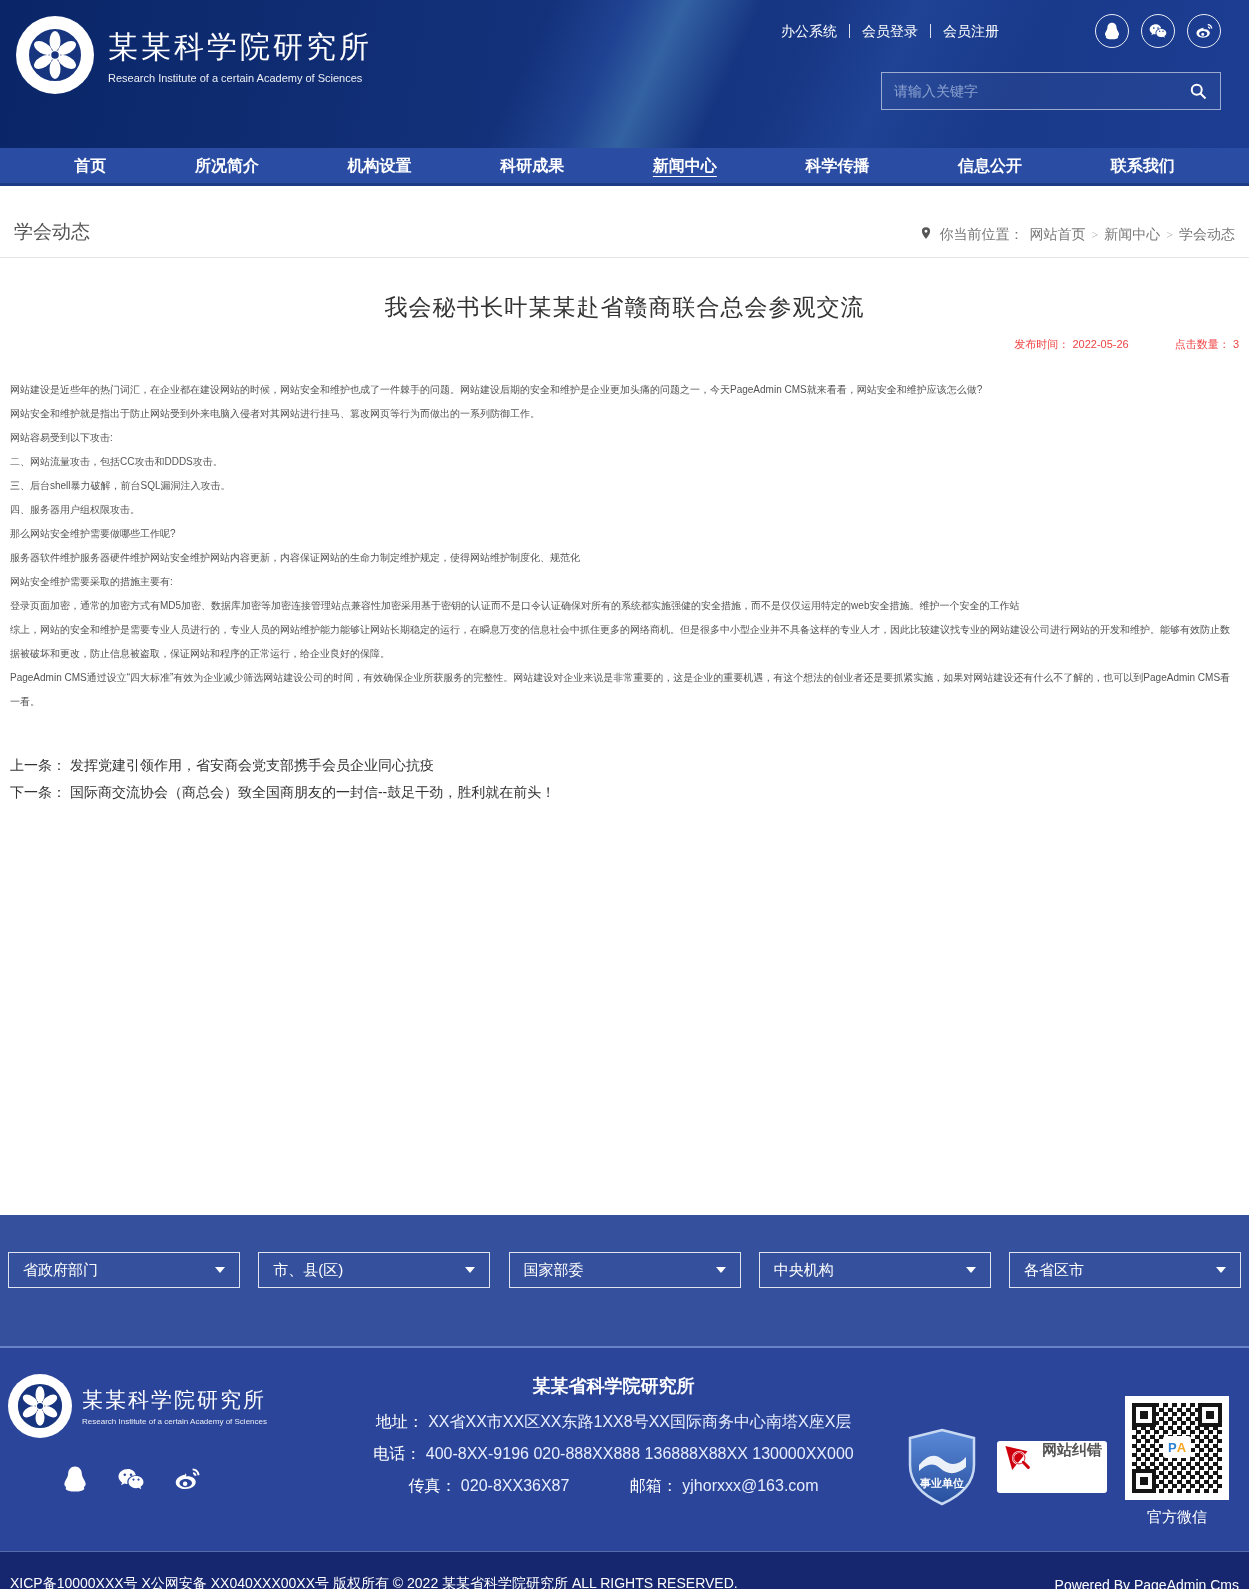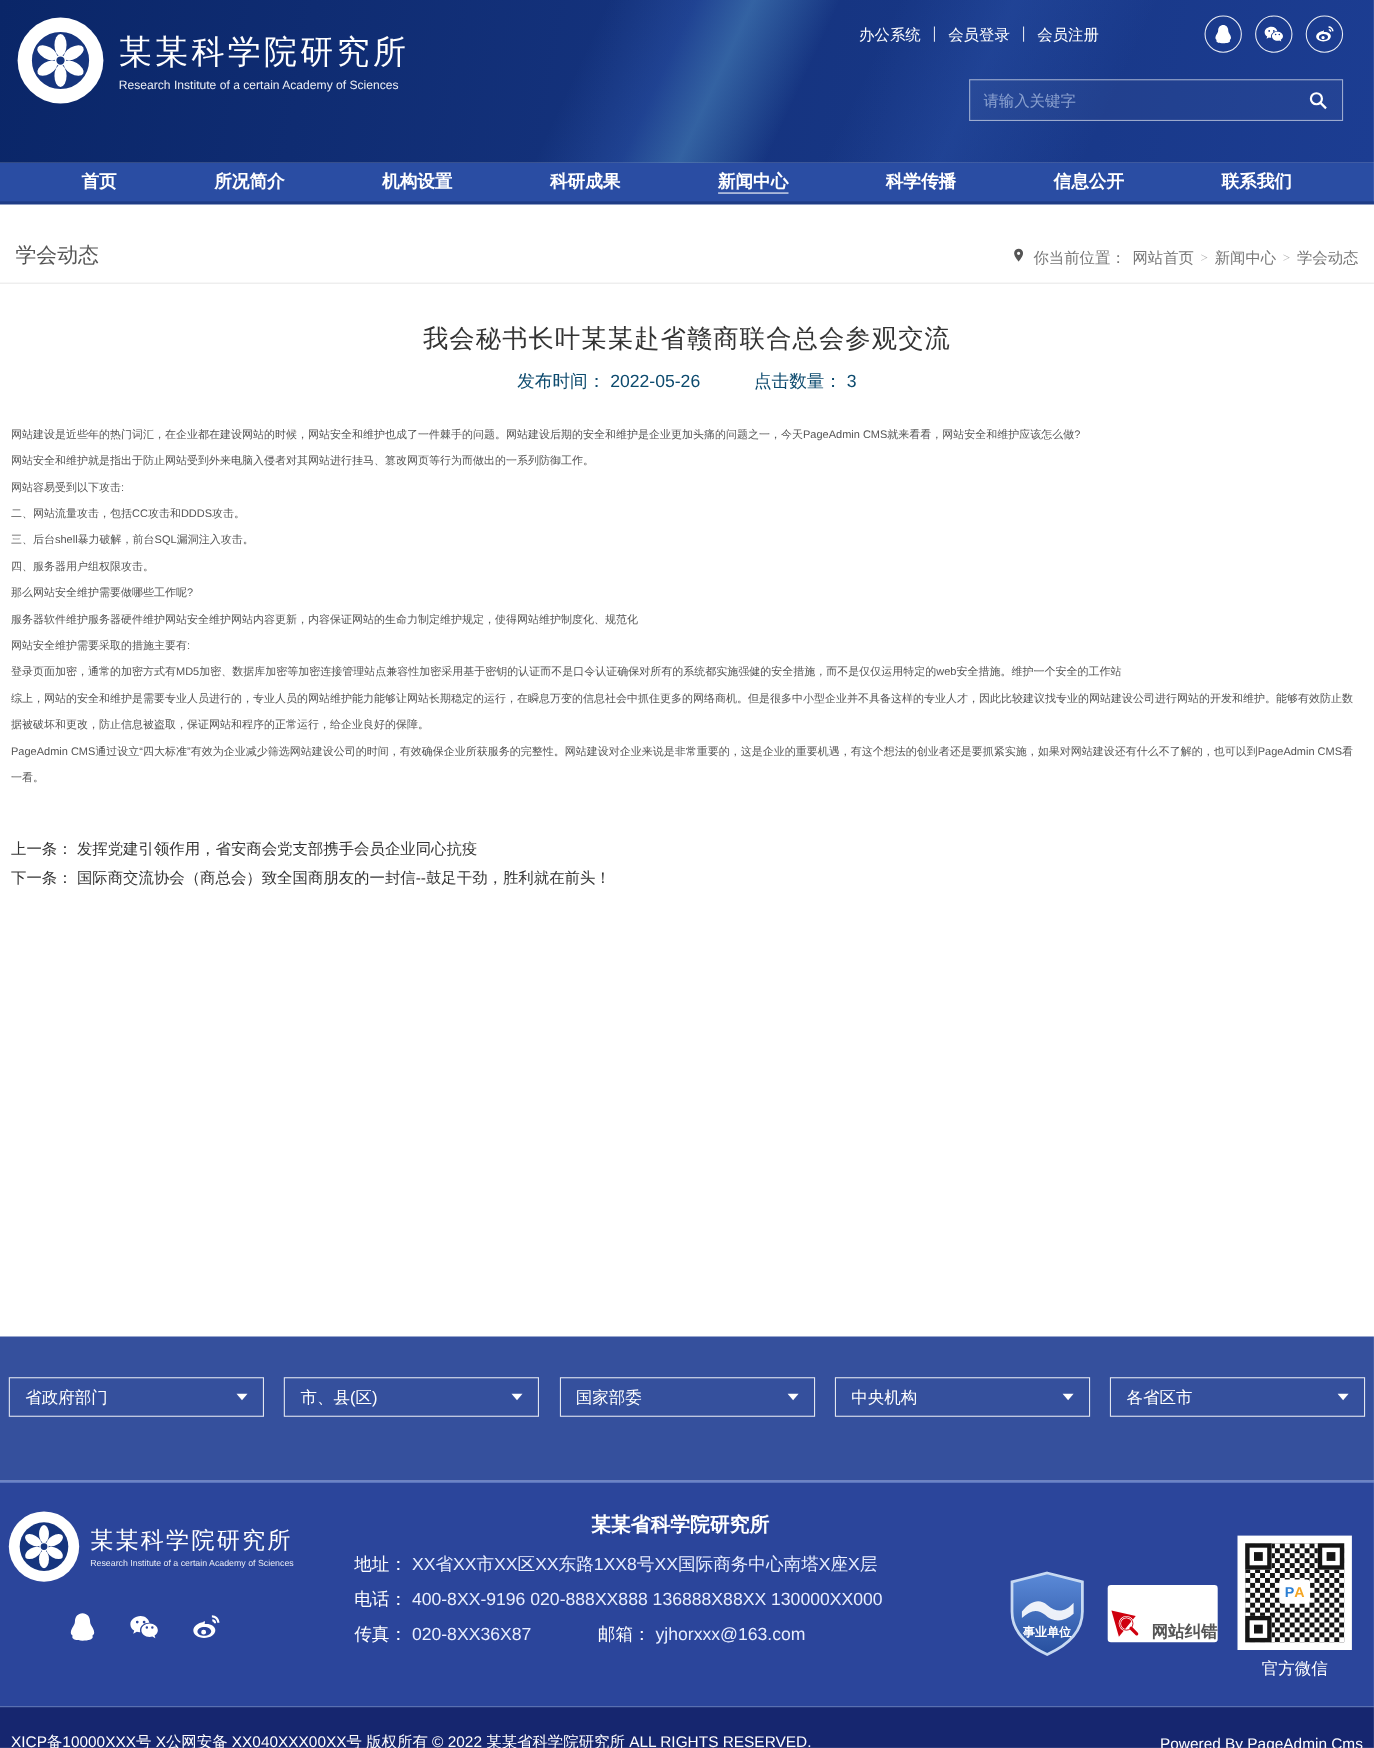--- a/index.html
+++ b/index.html
@@ -93,22 +93,22 @@
   .crumbs .pin svg { width: 14px; height: 16px; fill: #555; }
   .crumbs .sep { color: #aaa; font-size: 12px; }
 
   
   .article { height: 957px; padding: 0 10px; overflow: hidden; background: #fff; }
   .article-title {
     margin-top: 34px; text-align: center;
     font-size: 23px; color: #333; font-weight: 500; letter-spacing: 1px;
   }
   .article-meta {
-    margin-top: 14px; text-align: center;
-    font-size: 16px; color: #0c4a6e;
+    margin-top: 14px; text-align: right;
+    font-size: 11px; color: #ef4444;
   }
   .article-meta .gap { display: inline-block; width: 40px; }
   .article-body { margin-top: 26px; }
   .article-body p { font-size: 10px; color: #545454; line-height: 24px; }
   .prevnext { margin-top: 38px; font-size: 14px; color: #333; }
   .prevnext .row { line-height: 27px; }
 
   
   .band {
     height: 131px; background: #35509d;
@@ -141,34 +141,34 @@
   .f-logo-badge { width: 64px; height: 64px; border-radius: 50%; background: #fff; display: flex; align-items: center; justify-content: center; flex: 0 0 64px; }
   .f-logo-badge svg { width: 54px; height: 54px; }
   .f-logo-text { margin-left: 10px; }
   .f-logo-text .cn { font-size: 21px; letter-spacing: 2px; }
   .f-logo-text .en { font-size: 8px; opacity: .9; margin-top: 3px; }
   .f-socials { display: flex; gap: 26px; margin: 26px 0 0 52px; }
   .f-socials svg { width: 30px; height: 30px; fill: #fff; }
 
   .f-contact { flex: 1; padding-left: 4px; font-size: 16px; }
   .f-contact .company { font-size: 18px; font-weight: bold; margin-bottom: 14px; text-align: center; }
-  .f-contact .line { margin-bottom: 11px; font-size: 16px; color: #e8eeff; }
+  .f-contact .line { margin-bottom: 11px; font-size: 16px; color: #e8eeff; text-align: center; }
   .f-contact .line .lbl { color: #fff; }
   .f-contact .email-lbl { margin-left: 56px; }
 
   .f-badges { display: flex; align-items: center; gap: 18px; padding-top: 8px; }
   .shield { position: relative; width: 74px; height: 80px; }
   .shield svg { width: 74px; height: 80px; }
   .shield .shield-label {
     position: absolute; left: 0; right: 0; bottom: 16px;
     text-align: center; font-size: 11px; color: #fff; font-weight: bold;
   }
   .correct-badge {
-    width: 100px; height: 52px; background: #fff; border-radius: 3px;
-    display: flex; align-items: flex-end; justify-content: center; gap: 6px;
+    width: 110px; height: 52px; background: #fff; border-radius: 3px;
+    display: flex; align-items: flex-start; justify-content: center; gap: 6px;
   }
   .correct-badge svg { width: 34px; height: 34px; }
   .correct-badge .txt { color: #555; font-size: 15px; font-weight: bold; }
   .qr-col { display: flex; flex-direction: column; align-items: center; margin-top: -10px; }
   .qr {
     position: relative; width: 104px; height: 104px; background: #fff; padding: 7px;
   }
   .qr .modules {
     width: 90px; height: 90px;
     background: repeating-conic-gradient(#151515 0% 25%, #ffffff 0% 50%) 0 0 / 9px 9px;

